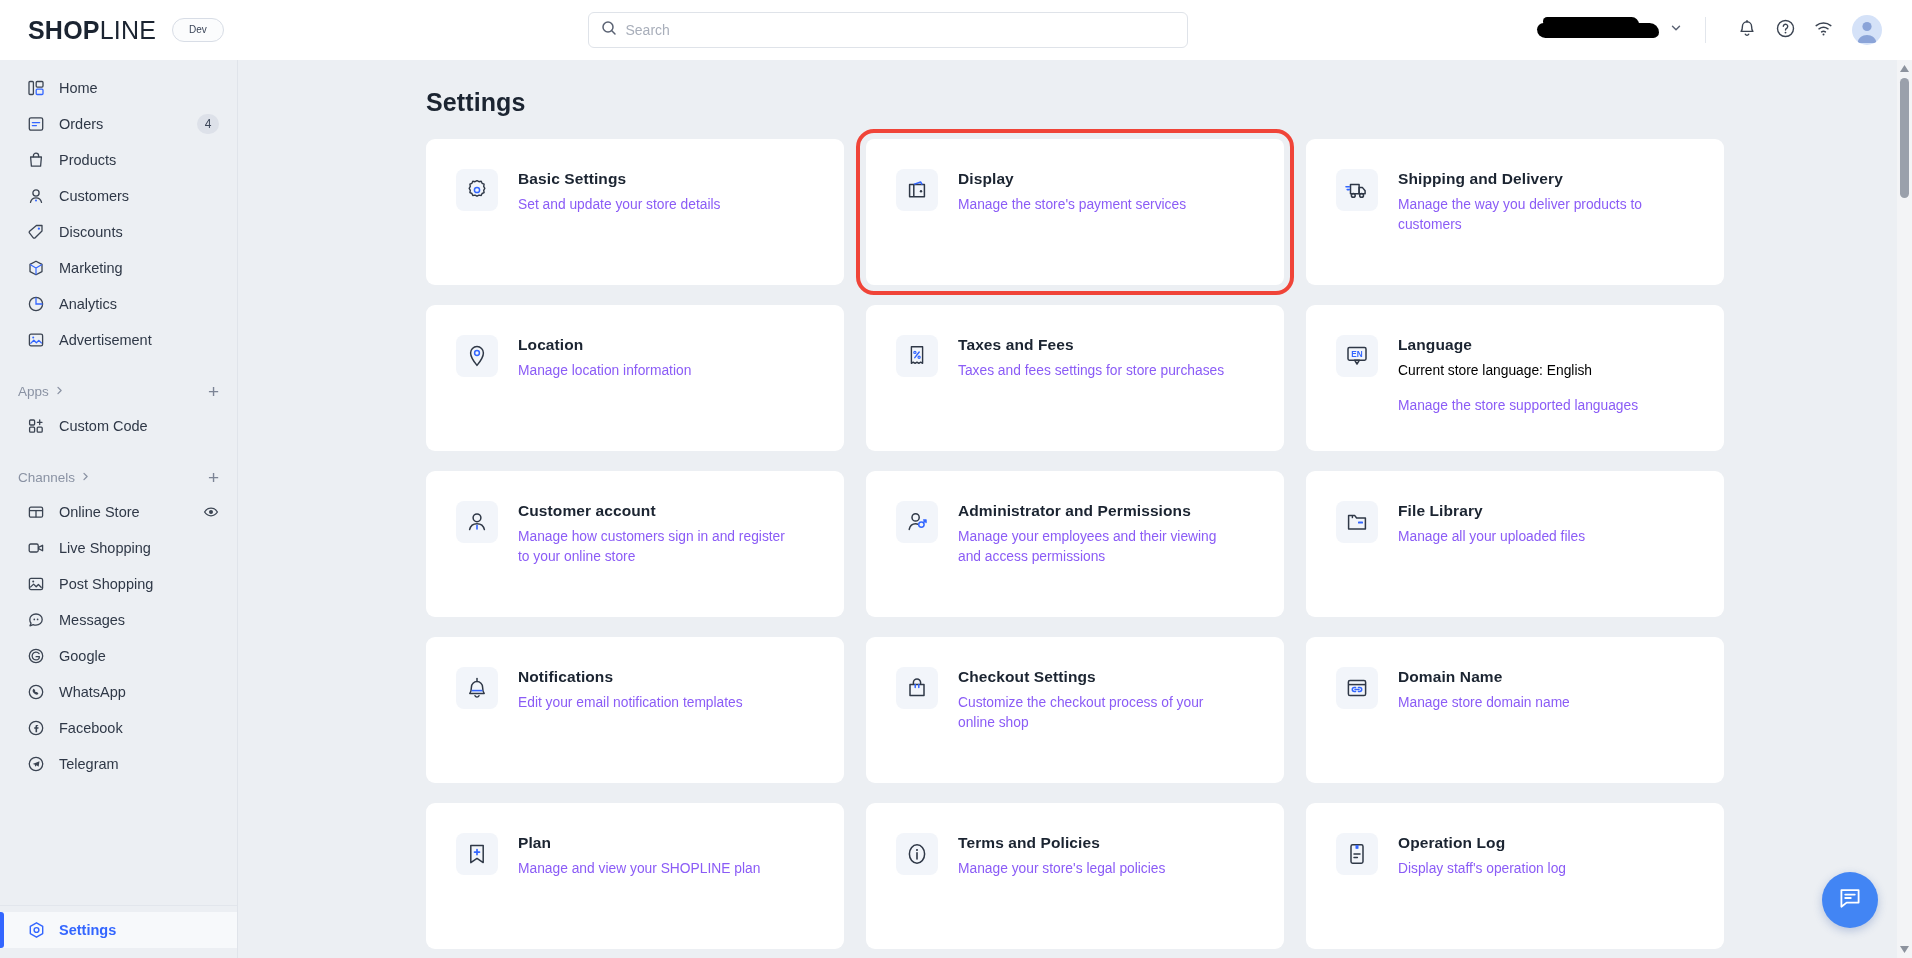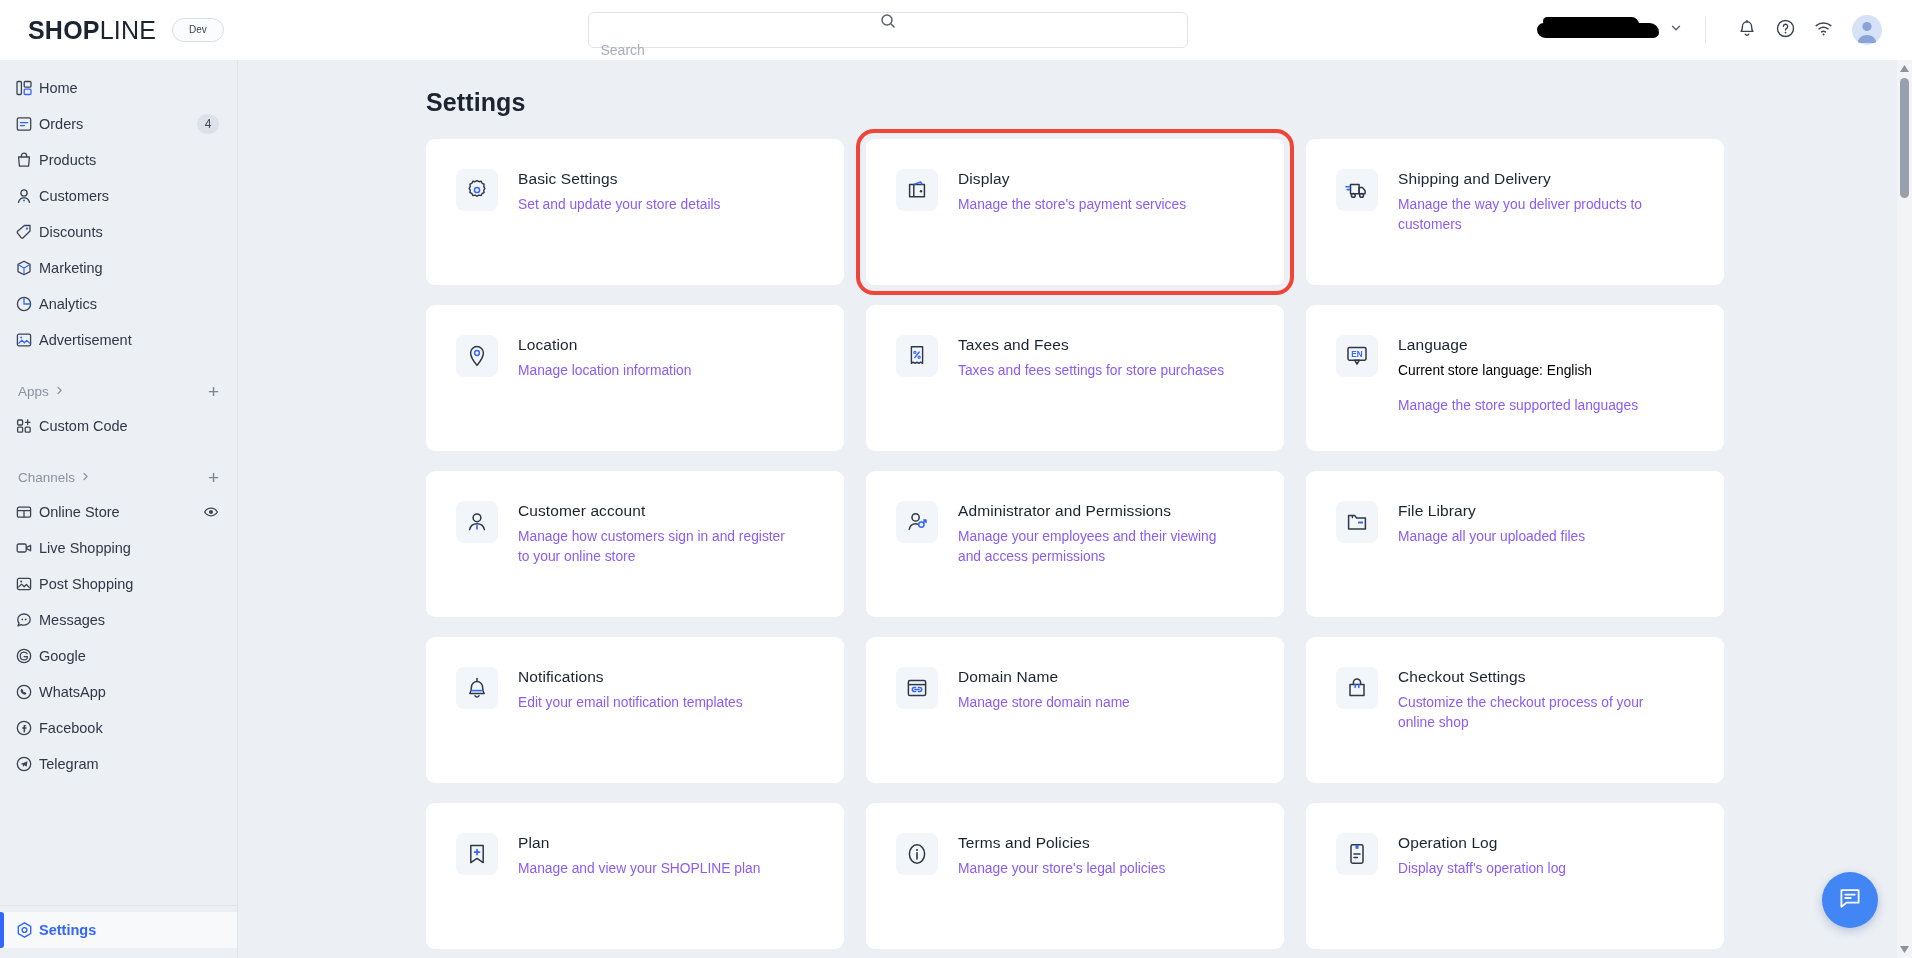--- a/index.html
+++ b/index.html
@@ -37,21 +37,20 @@
 
   .search-wrap { flex: 1; display: flex; justify-content: center; }
   .searchbox {
     width: 600px; height: 36px;
     border: 1px solid #dfe3e9;
     border-radius: 6px;
     background: #fff;
     display: flex; align-items: center;
     padding: 0 12px;
     gap: 9px;
-    flex-direction: column;
   }
   .searchbox input {
     border: none; outline: none;
     font-size: 14px; color: #3b4558;
     font-family: "Liberation Sans", sans-serif;
     width: 100%; background: transparent;
   }
   .searchbox input::placeholder { color: #a8aeba; }
 
   .top-right { display: flex; align-items: center; padding-right: 30px; gap: 0; }
@@ -89,22 +88,22 @@
     background: #eceff3;
     border-right: 1px solid #e0e4ea;
     display: flex; flex-direction: column;
     padding-top: 10px;
     position: relative;
   }
   .nav-scroll { flex: 1; overflow: hidden; }
   .nav-item {
     height: 36px;
     display: flex; align-items: center;
-    padding: 0 18px 0 14px;
-    gap: 5px;
+    padding: 0 18px 0 26px;
+    gap: 13px;
     cursor: pointer;
     font-size: 14.5px;
     color: #2f3847;
     position: relative;
   }
   .nav-item .nv-ic { width: 20px; height: 20px; display: flex; align-items: center; justify-content: center; flex: 0 0 20px; }
   .nav-item .nv-label { flex: 1; white-space: nowrap; }
   .nav-badge {
     background: #dde1e9; color: #3b4558;
     font-size: 12px; border-radius: 11px;
@@ -162,21 +161,21 @@
     position: relative;
   }
   .card.highlight { outline: 4px solid #f04438; outline-offset: 6px; border-radius: 8px; }
   .card-ic {
     width: 42px; height: 42px; min-width: 42px;
     border-radius: 8px; background: #f2f5fa;
     display: flex; align-items: center; justify-content: center;
   }
   .card-body { padding-top: 1px; }
   .card-title {
-    font-size: 15.5px; font-weight: 400; color: #1b2431;
+    font-size: 15.5px; font-weight: 700; color: #1b2431;
     margin-bottom: 7px; letter-spacing: 0.1px;
   }
   .card-sub {
     font-size: 13.8px; color: #8b5cf6; line-height: 1.45;
     max-width: 270px;
   }
   .card-sub.strong { color: #000000; font-weight: 400; margin-bottom: 15px; }
 
   
   .fab {
@@ -649,42 +648,42 @@
           </div>
           <div class="card-body">
             <div class="card-title">Notifications</div>
             <div class="card-sub">Edit your email notification templates</div>
           </div>
         </div>
 
         <div class="card">
           <div class="card-ic">
             <svg width="24" height="24" viewBox="0 0 24 24" fill="none">
+              <path d="M5 8.4h14v11.2H5z" stroke="#2f3847" stroke-width="1.5" stroke-linejoin="round"></path>
+              <path d="M8.4 8.6V6.6a3.6 3.6 0 017.2 0v2" stroke="#2f3847" stroke-width="1.5"></path>
+              <path d="M10.2 8.6v3M13.8 8.6v3" stroke="#3366ff" stroke-width="1.5" stroke-linecap="round"></path>
+            </svg>
+          </div>
+          <div class="card-body">
+            <div class="card-title">Checkout Settings</div>
+            <div class="card-sub">Customize the checkout process of your online shop</div>
+          </div>
+        </div>
+
+        <div class="card">
+          <div class="card-ic">
+            <svg width="24" height="24" viewBox="0 0 24 24" fill="none">
               <rect x="3.4" y="4.4" width="17.2" height="15.2" rx="1.6" stroke="#2f3847" stroke-width="1.5"></rect>
               <path d="M3.4 8.6h17.2" stroke="#2f3847" stroke-width="1.5"></path>
               <path d="M10.6 15.4H9.2a1.9 1.9 0 010-3.8h1.4M13.4 15.4h1.4a1.9 1.9 0 000-3.8h-1.4M10 13.5h4" stroke="#3366ff" stroke-width="1.5" stroke-linecap="round"></path>
             </svg>
           </div>
           <div class="card-body">
             <div class="card-title">Domain Name</div>
             <div class="card-sub">Manage store domain name</div>
-          </div>
-        </div>
-
-        <div class="card">
-          <div class="card-ic">
-            <svg width="24" height="24" viewBox="0 0 24 24" fill="none">
-              <path d="M5 8.4h14v11.2H5z" stroke="#2f3847" stroke-width="1.5" stroke-linejoin="round"></path>
-              <path d="M8.4 8.6V6.6a3.6 3.6 0 017.2 0v2" stroke="#2f3847" stroke-width="1.5"></path>
-              <path d="M10.2 8.6v3M13.8 8.6v3" stroke="#3366ff" stroke-width="1.5" stroke-linecap="round"></path>
-            </svg>
-          </div>
-          <div class="card-body">
-            <div class="card-title">Checkout Settings</div>
-            <div class="card-sub">Customize the checkout process of your online shop</div>
           </div>
         </div>
 
         <div class="card">
           <div class="card-ic">
             <svg width="24" height="24" viewBox="0 0 24 24" fill="none">
               <path d="M5.8 3.4h12.4v17.2L12 16.4l-6.2 4.2z" stroke="#2f3847" stroke-width="1.5" stroke-linejoin="round"></path>
               <path d="M12 7.6v5M9.5 10.1h5" stroke="#3366ff" stroke-width="1.7" stroke-linecap="round"></path>
             </svg>
           </div>

